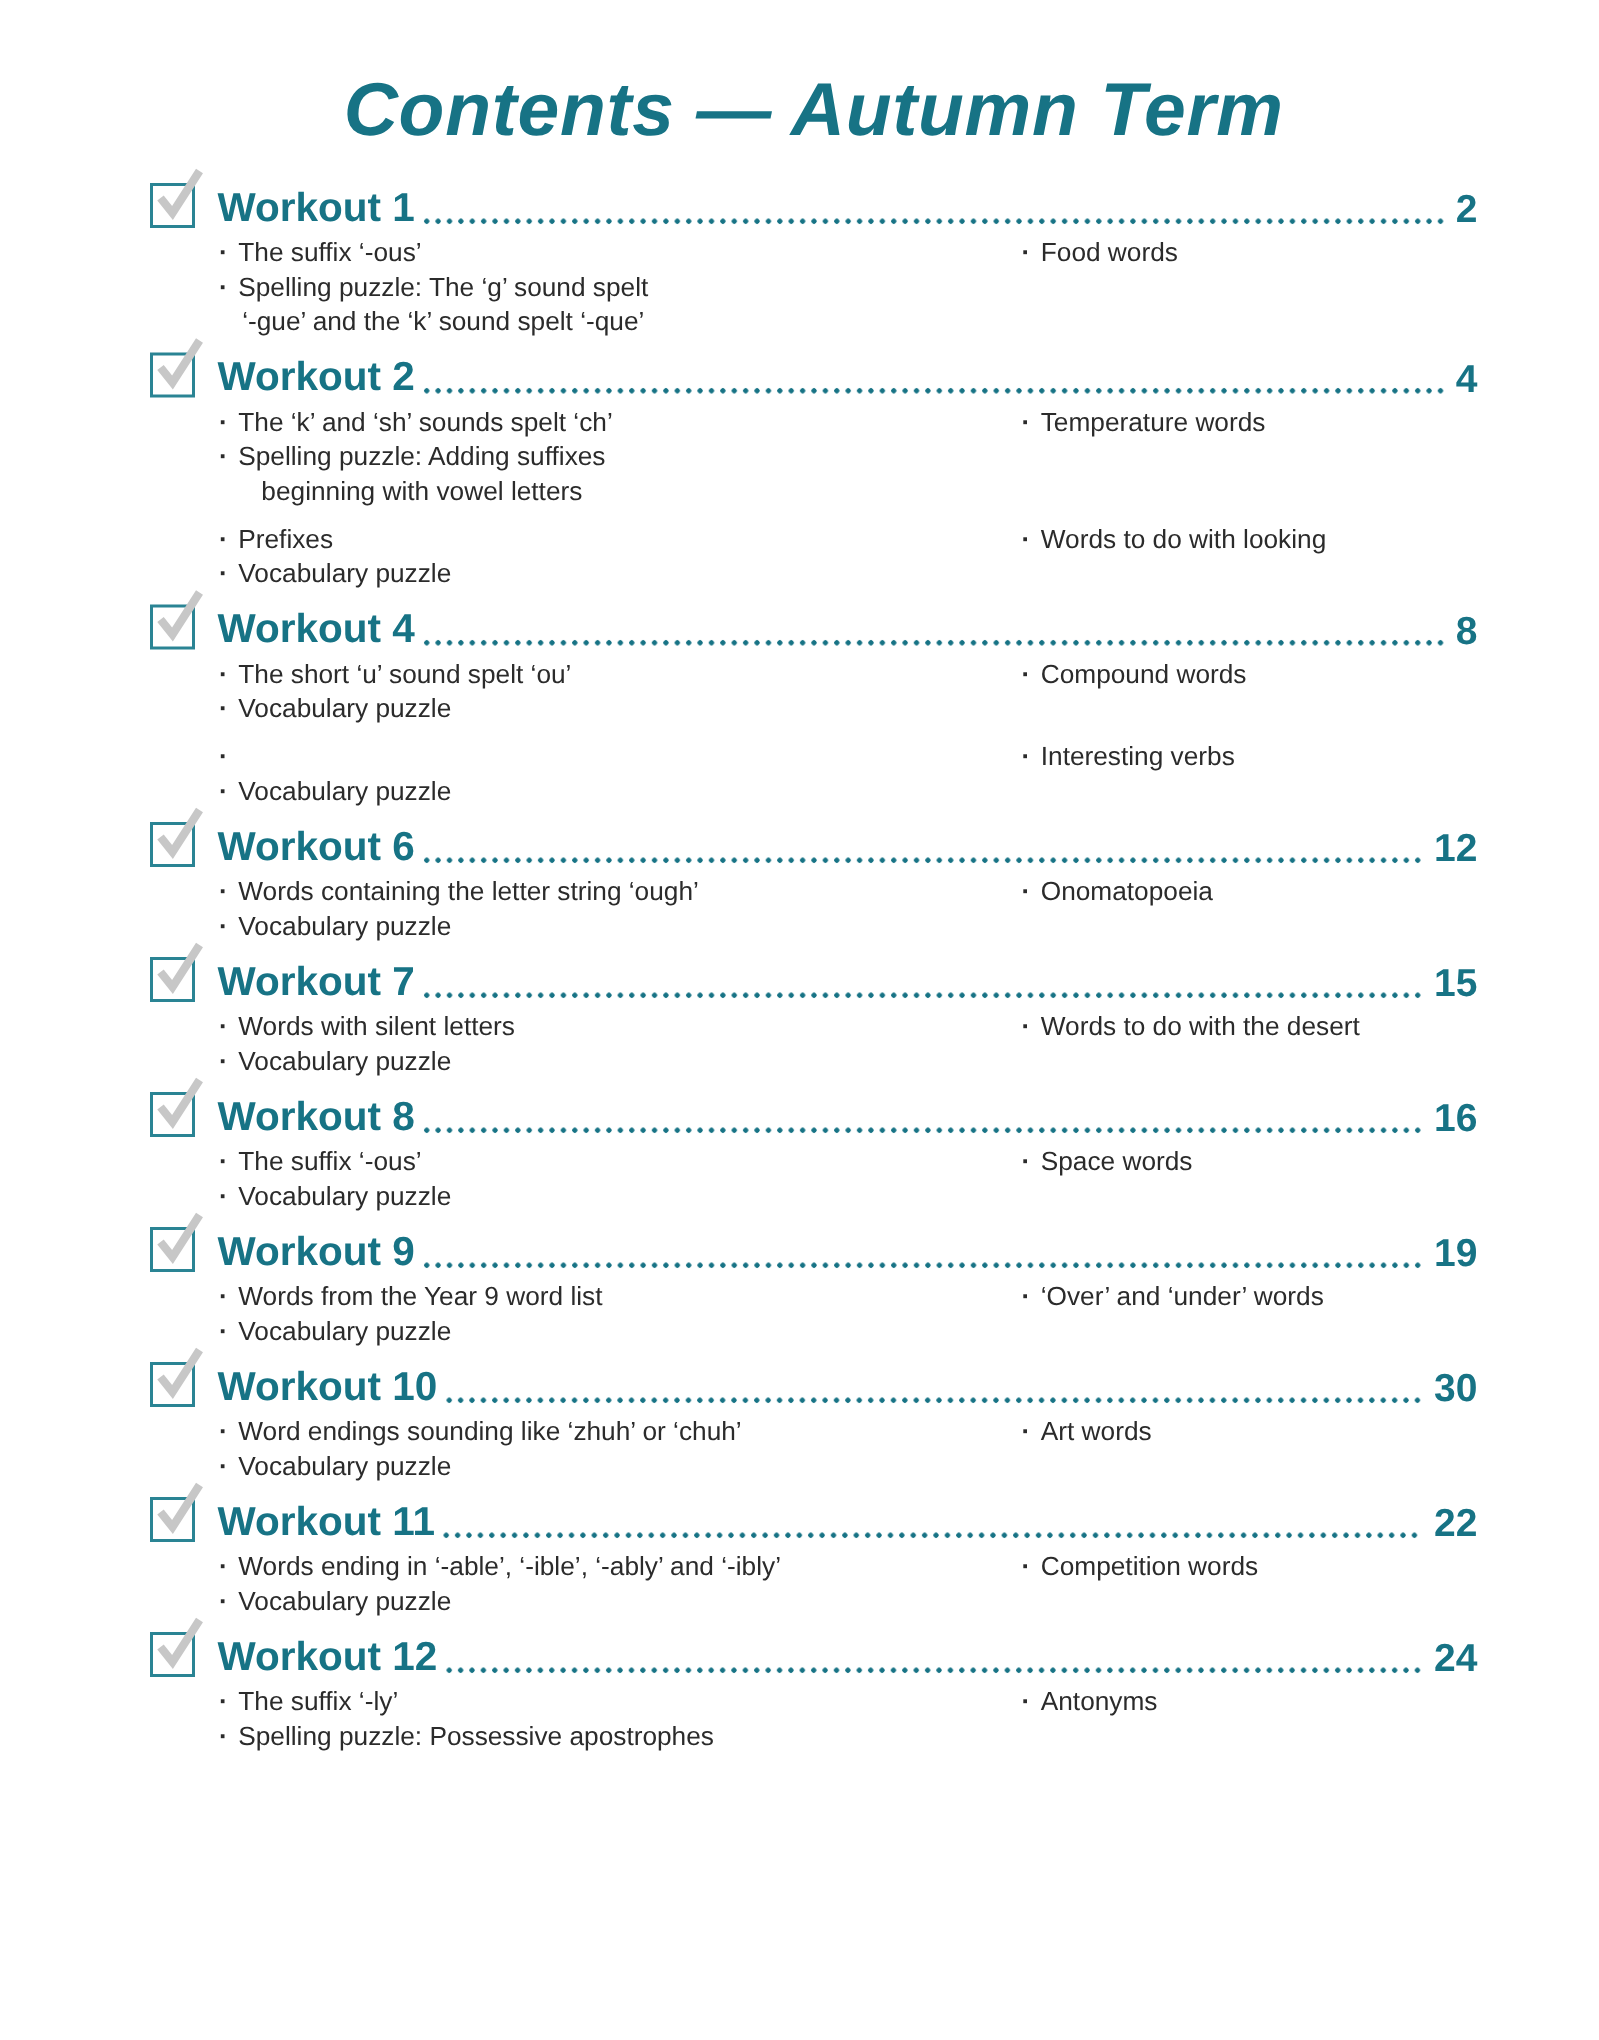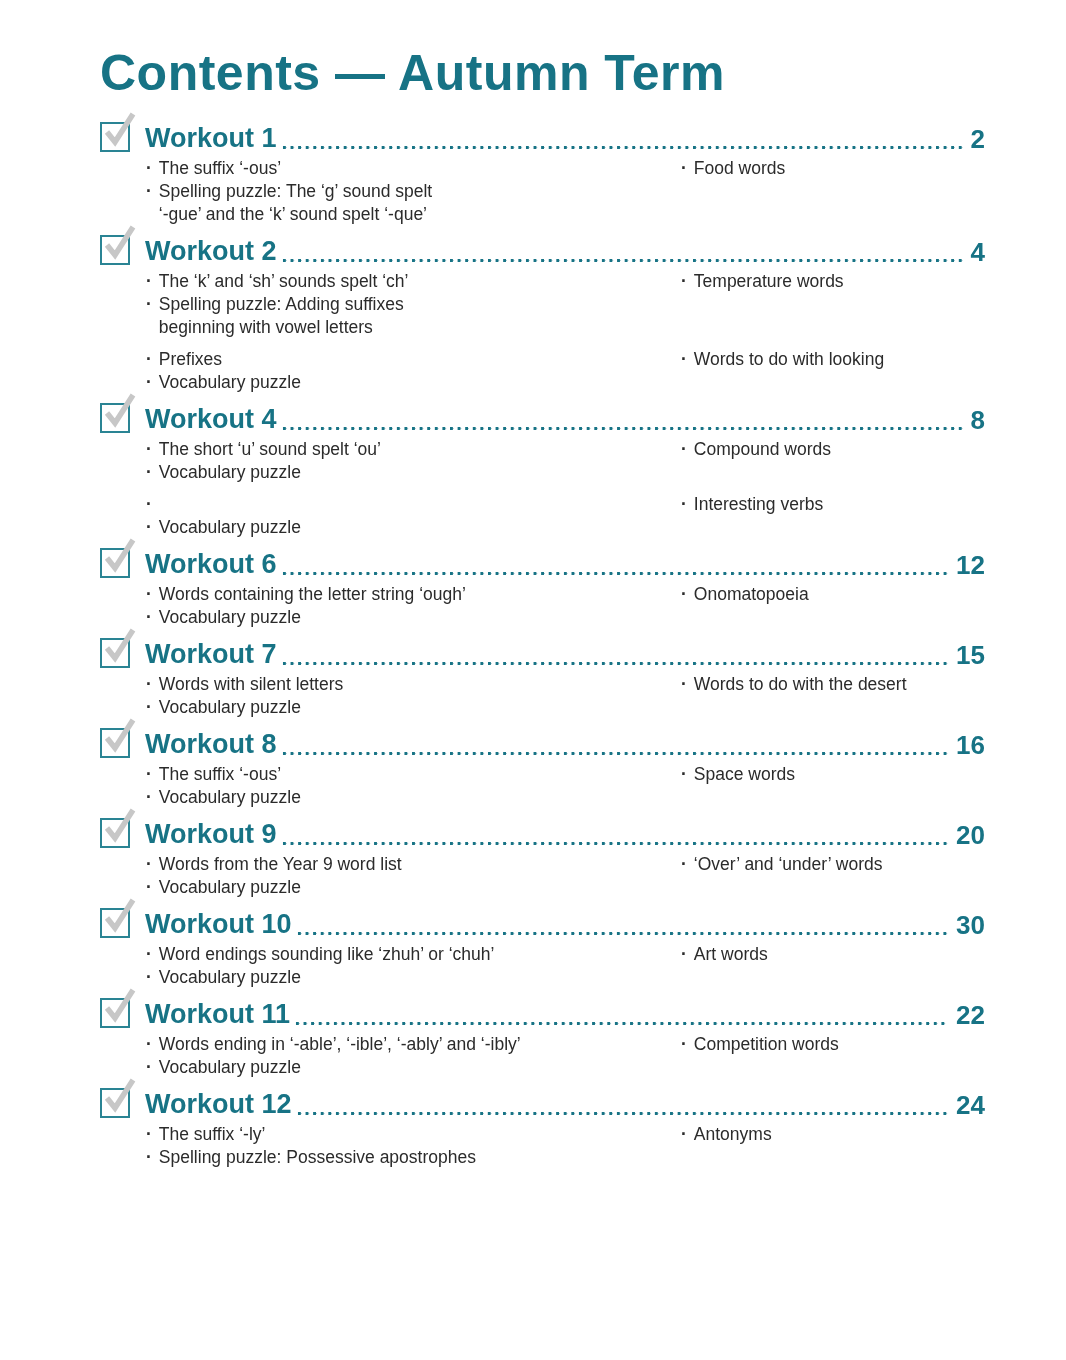--- a/index.html
+++ b/index.html
@@ -7,25 +7,26 @@
     width: 1066px; height: 1360px;
     font-family: "Liberation Sans", sans-serif;
     color: #2b2b2b;
     overflow: hidden;
   }
   .page { padding: 0 81px 0 100px; }
   .page-title {
     color: #177385;
     font-size: 50px;
     font-weight: bold;
-    text-align: left;
+    text-align: center;
     letter-spacing: 0.5px;
     margin: 44px 0 20px 0;
-  }
-  .entry { margin-bottom: 9px; }
+    font-style: italic;
+  }
+  .entry { margin-bottom: 9px; text-align: center; }
   .entry-header {
     display: flex;
     align-items: flex-end;
     margin-bottom: 5px;
   }
   .checkbox {
     width: 26px; height: 26px;
     border: 2.5px solid #2a8494;
     margin-right: 15px;
     position: relative;
@@ -317,21 +318,21 @@
 
   <div class="entry">
     <div class="entry-header">
       <span class="checkbox">
         <svg width="33" height="37" viewBox="0 0 33 37">
           <path d="M4 21 L12 31 L30 3" fill="none" stroke="#c7c7c7" stroke-width="5.5" stroke-linecap="butt" stroke-linejoin="miter"></path>
         </svg>
       </span>
       <span class="workout-title">Workout 9</span>
       <span class="leader"></span>
-      <span class="page-number">20</span>
+      <span class="page-number">19</span>
     </div>
     <div class="entry-body">
       <div class="col-left">
             <div class="topic">
               <span class="bullet">·</span>
               <span class="topic-text">Words from the Year 9 word list</span>
             </div>
             <div class="topic">
               <span class="bullet">·</span>
               <span class="topic-text">Vocabulary puzzle</span>

